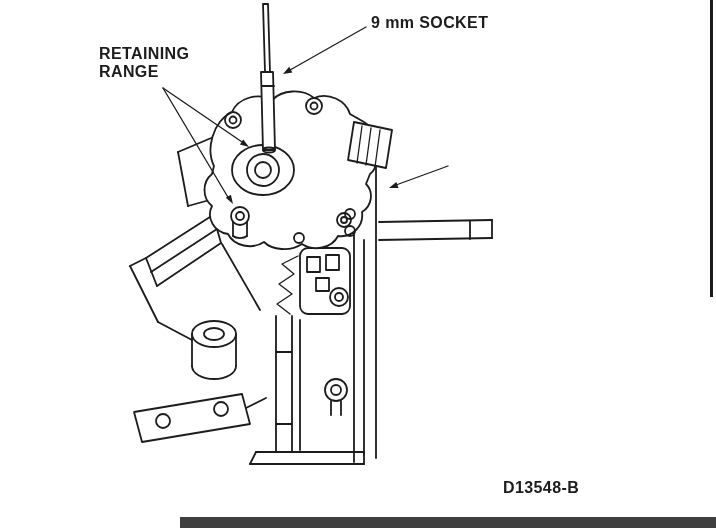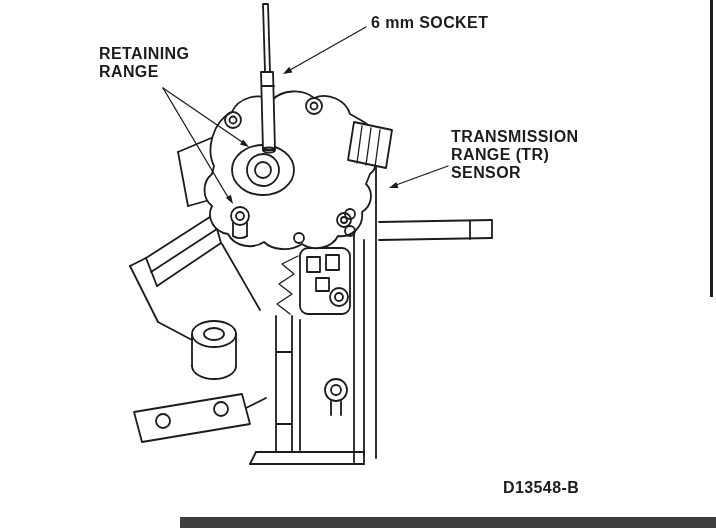--- a/index.html
+++ b/index.html
@@ -166,26 +166,23 @@
       <line class="thin" x1="163" y1="88" x2="229" y2="199"></line>
       <polygon class="solid" points="233,204 225.8,197.8 230.9,194.7"></polygon>
     </g>
 
     <g>
       <line class="thin" x1="448" y1="166" x2="396" y2="185"></line>
       <polygon class="solid" points="389,188 396.3,181.9 398.5,187.9"></polygon>
     </g>
   </svg>
 
-  <div class="label socket-label">6 mm SOCKET</div>
+  <div class="label socket-label">9 mm SOCKET</div>
 
   <div class="label bolts-label">RETAINING
 RANGE</div>
 
-  <div class="label sensor-label">TRANSMISSION
-RANGE (TR)
-SENSOR</div>
 
   <div class="figure-id">D13548-B</div>
 
   <div class="bottom-bar"></div>
   <div class="edge-line"></div>
 </div>
 
 </body></html>

